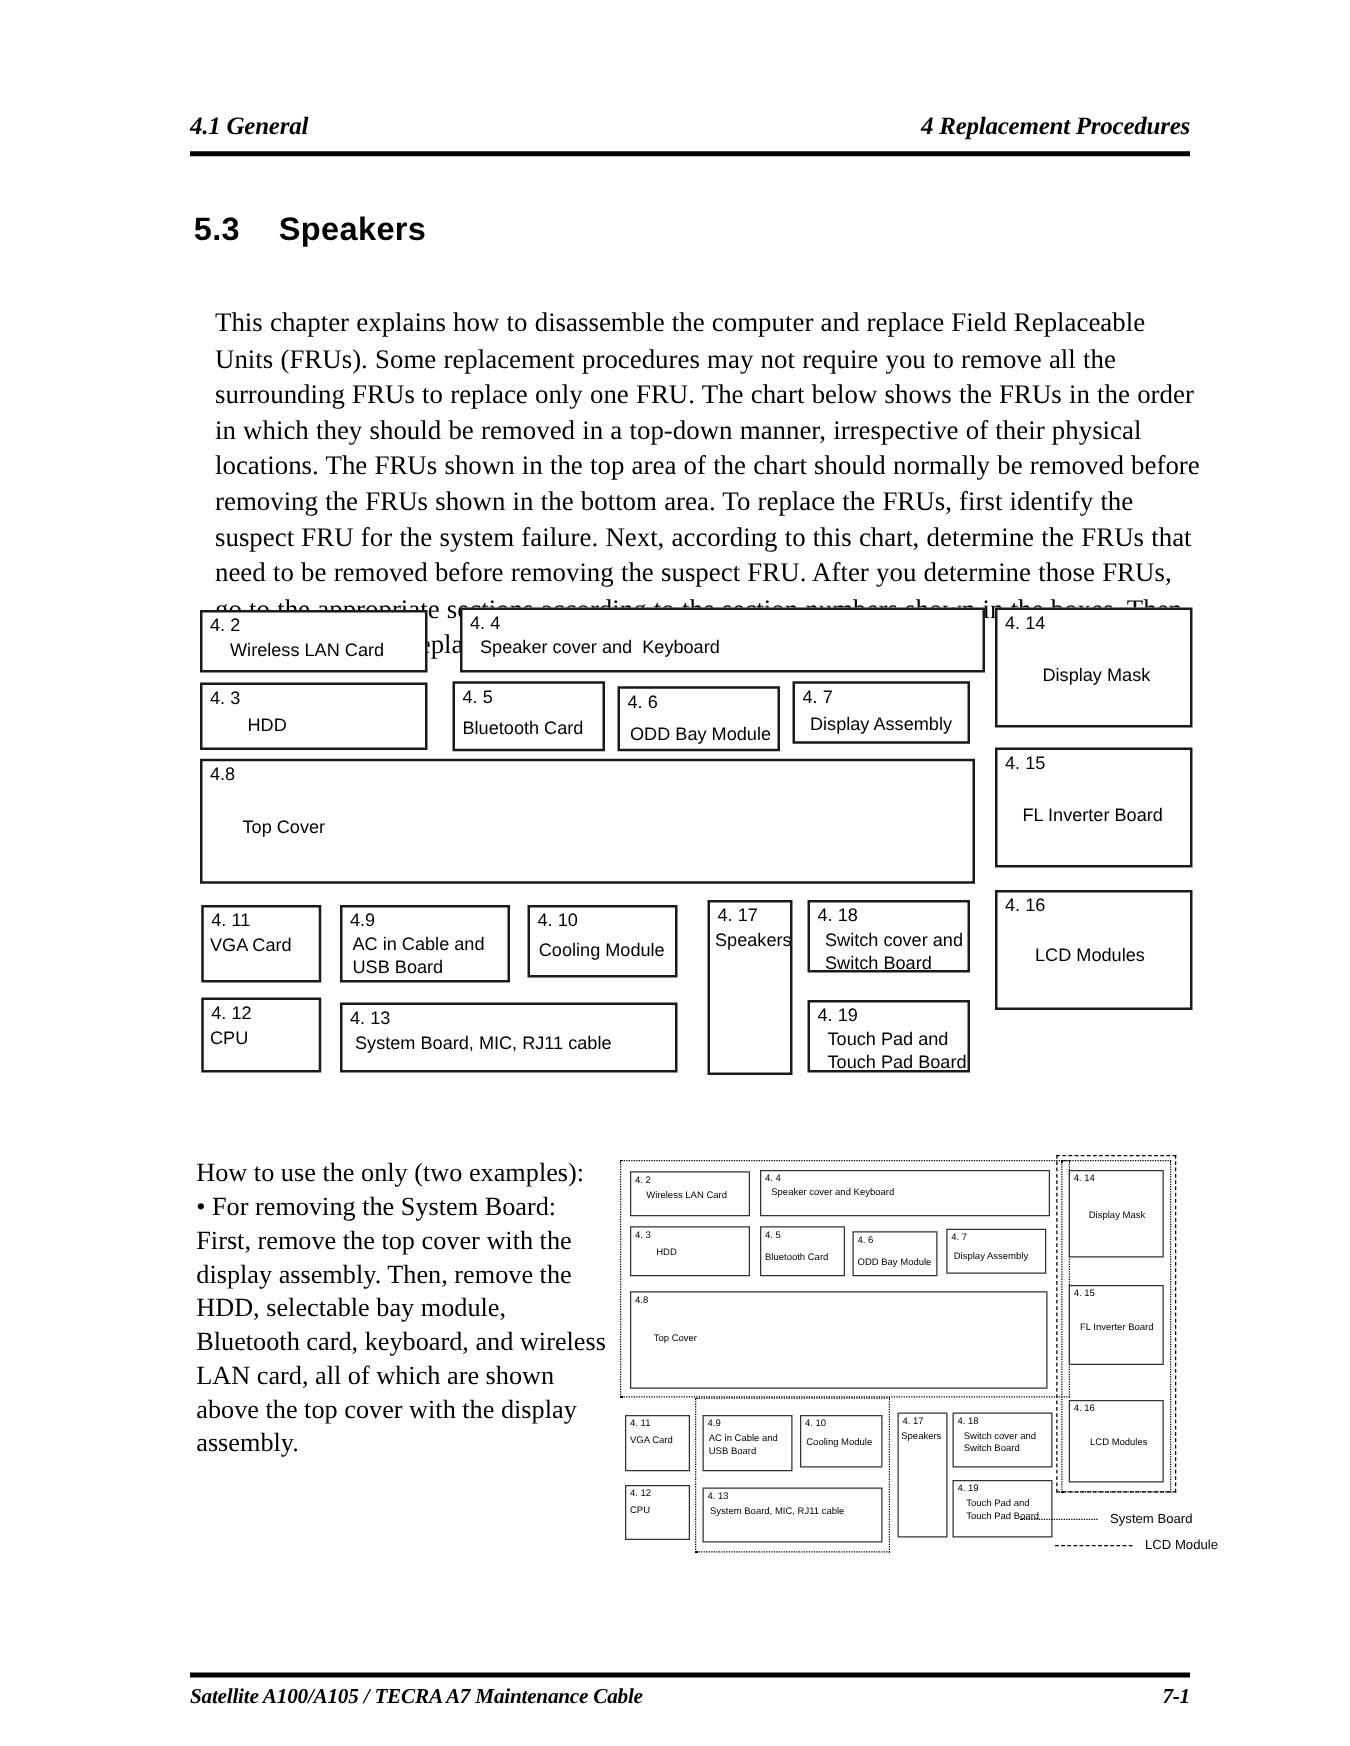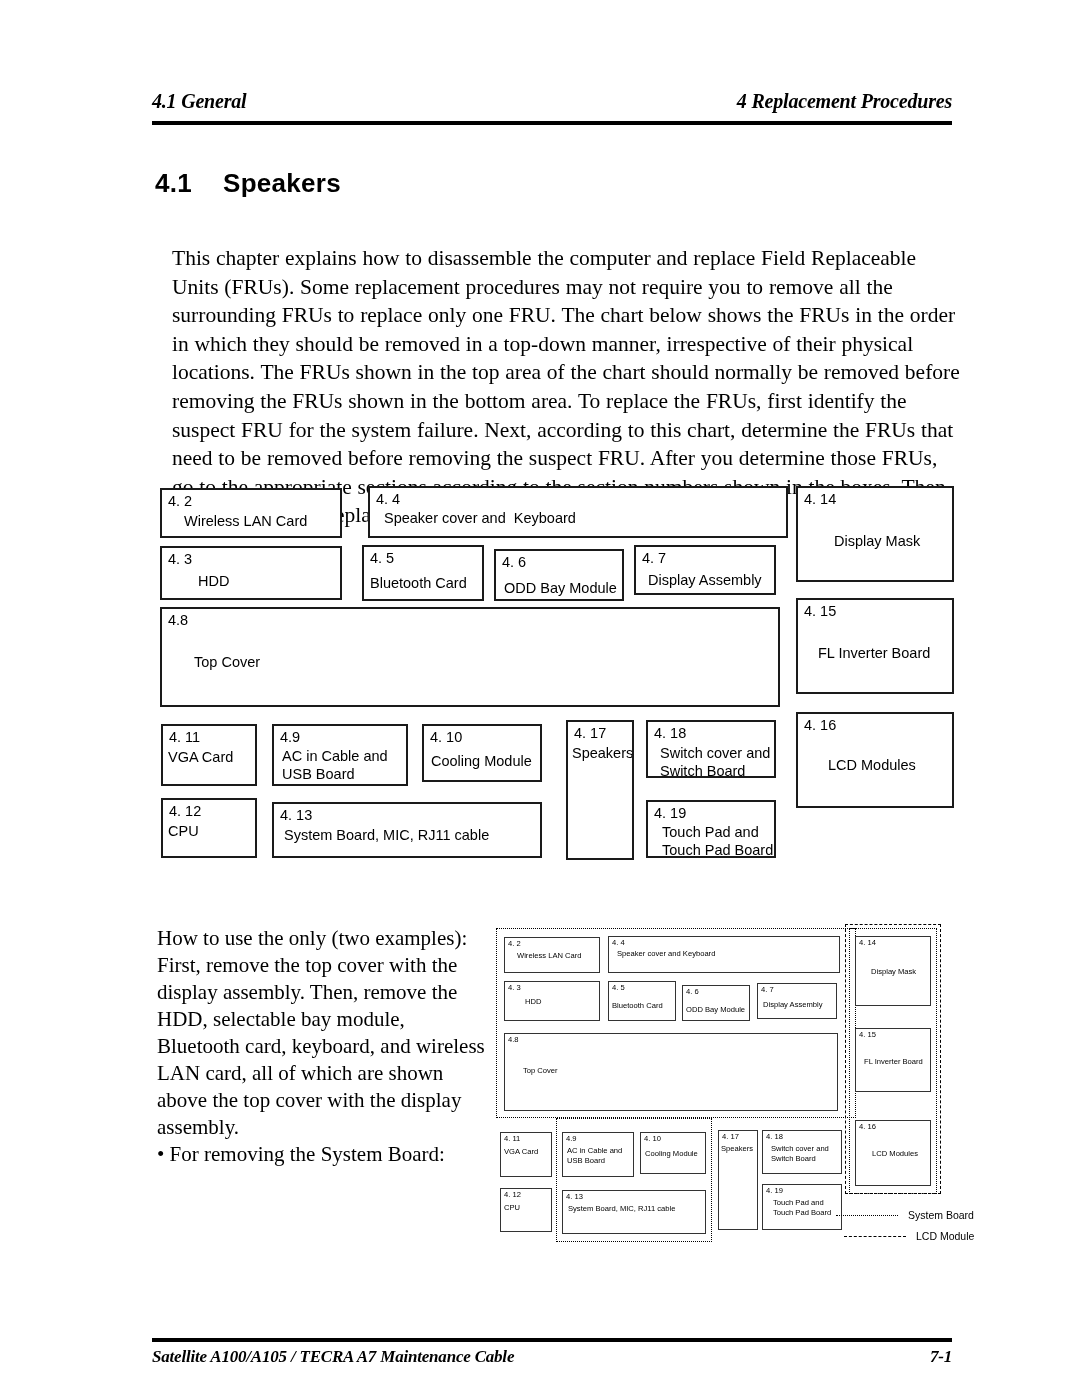--- a/index.html
+++ b/index.html
@@ -184,21 +184,21 @@
 
 <div class="page">
 
   <div class="runhead">
     <span>4.1 General</span>
     <span>4 Replacement Procedures</span>
   </div>
   <div class="runhead-rule"></div>
 
   <div class="sect-title">
-    <span class="num">4.1</span><span>Speakers</span>
+    <span class="num">5.3</span><span>Speakers</span>
   </div>
 
   <div class="body-para">This chapter explains how to disassemble the computer and replace Field Replaceable Units (FRUs). Some replacement procedures may not require you to remove all the surrounding FRUs to replace only one FRU. The chart below shows the FRUs in the order in which they should be removed in a top-down manner, irrespective of their physical locations.  The FRUs shown in the top area of the chart should normally be removed before removing the FRUs shown in the bottom area. To replace the FRUs, first identify the suspect FRU for the system failure. Next, according to this chart, determine the FRUs that need to be removed before removing the suspect FRU. After you determine those FRUs, go to the appropriate sections according to the section numbers shown in the boxes. Then start removal and replacement</div>
 
   <div class="chart" id="main-chart">
       <div class="fbox" style="left: 160px; top: 456px; width: 182px; height: 50px;">
         <span class="fnum">4. 2</span>
         <span class="flabel" style="left: 22px; top: 22px;">Wireless LAN Card</span>
       </div>
       <div class="fbox" style="left: 368px; top: 454px; width: 420px; height: 52px;">
@@ -269,22 +269,22 @@
       </div>
       <div class="fbox" style="left: 646px; top: 768px; width: 130px; height: 58px;">
         <span class="fnum">4. 19</span>
         <span class="flabel" style="left: 14px; top: 21px;">Touch Pad and
 Touch Pad Board</span>
       </div>
     </div>
 
   <div class="howto">
     <p>How to use the only (two examples):</p>
+    <p>• For removing the System Board:</p>
     <p>First, remove the top cover with the display assembly. Then, remove the HDD, selectable bay module, Bluetooth card, keyboard, and wireless LAN card, all of which are shown above the top cover with the display assembly.</p>
-    <p>• For removing the System Board:</p>
     <div class="gap"></div>
   </div>
 
   <div class="inset" id="inset-chart">
 
     <div class="bound-dot" style="left:496px; top:896px; width:360px; height:190px;"></div>
     <div class="bound-dot" style="left:556px; top:1086px; width:156px; height:124px;"></div>
     <div class="bound-dot" style="left:849px; top:896px; width:88px; height:266px;"></div>
 
     <div class="bound-dash" style="left:845px; top:892px; width:96px; height:270px;"></div>
@@ -359,21 +359,21 @@
         <span class="ilabel" style="left: 5px; top: 13px;">System Board, MIC, RJ11 cable</span>
       </div>
       <div class="ibox" style="left: 762px; top: 1152px; width: 80px; height: 46px;">
         <span class="inum">4. 19</span>
         <span class="ilabel" style="left: 10px; top: 13px;">Touch Pad and
 Touch Pad Board</span>
       </div>
     </div>
 
   <div class="legend">
-    <div class="legend-row" style="left:836px; top:1177px;">
+    <div class="legend-row" style="left:816px; top:1177px;">
       <span class="legend-line dotted"></span>
       <span class="legend-text">System Board</span>
     </div>
     <div class="legend-row" style="left:844px; top:1198px;text-align:right;">
       <span class="legend-line dashdot"></span>
       <span class="legend-text">LCD Module</span>
     </div>
   </div>
 
   <div class="foot-rule"></div>

